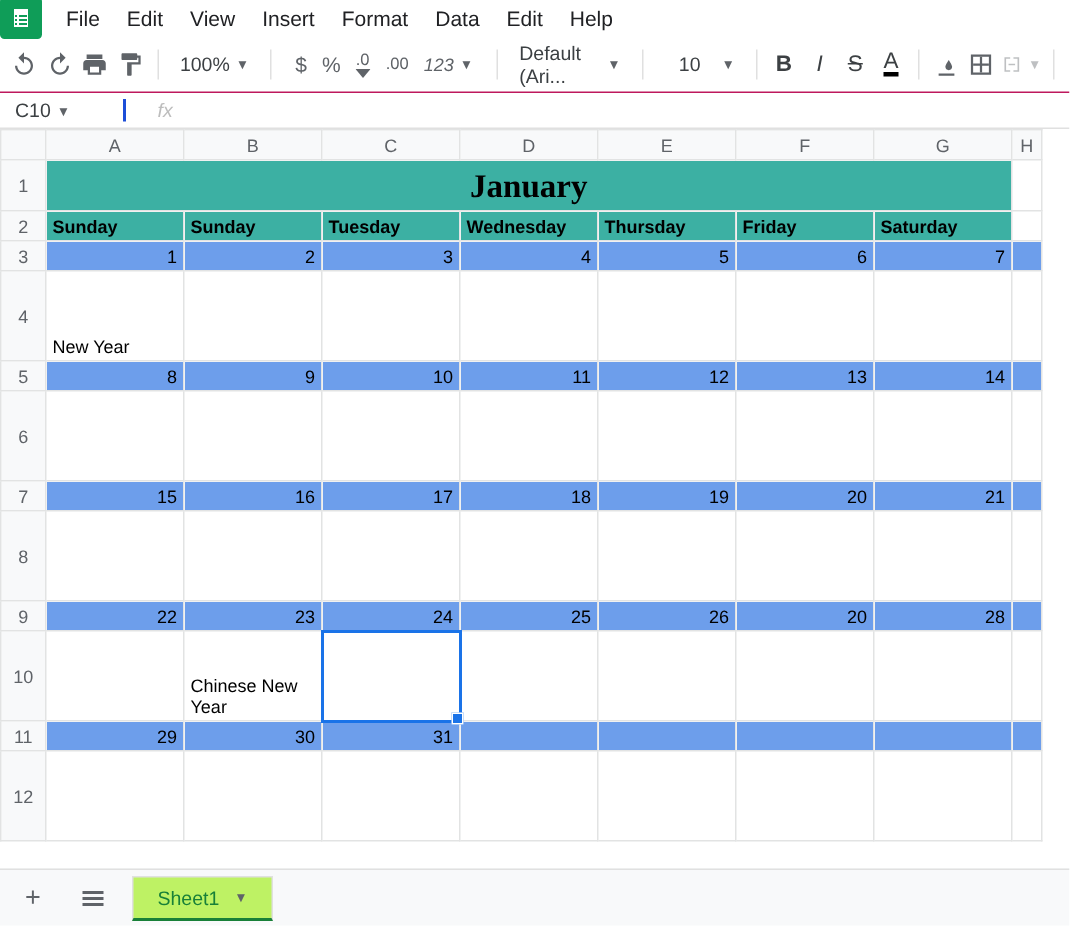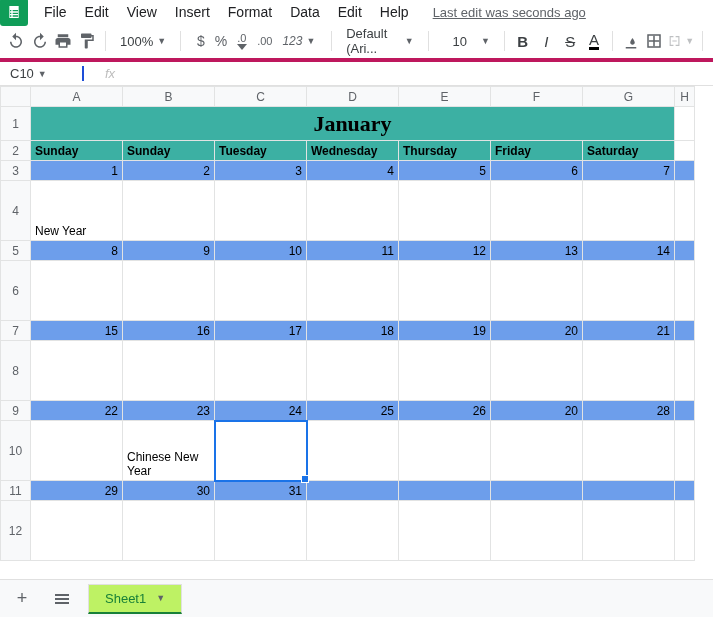--- a/index.html
+++ b/index.html
@@ -2,21 +2,21 @@
 <html><head>
 <meta charset="utf-8">
 <style>
   * { box-sizing: border-box; margin: 0; padding: 0; }
   body { font-family: Arial, sans-serif; font-size: 13px; color: #202124; background: #fff; overflow: hidden; width: 713px; height: 619px; position: relative;}
   .menubar { display: flex; align-items: center; padding: 2px 8px 2px 0; height: 24px; gap: 2px;}
   .app-logo { width: 28px; height: 28px; background:#0f9d58; border-radius:3px; margin-right:6px; display:flex; align-items:center; justify-content:center;}
   .app-logo svg { fill:#fff; }
   .menu-item { padding: 4px 8px; font-size: 14px; color:#202124; cursor:pointer; border-radius:4px;}
   .last-edit { margin-left: 14px; color:#5f6368; text-decoration: underline; font-size:13px;}
-  .toolbar { display:flex; align-items:center; height: 38px; padding: 0 6px; border-bottom:4px solid #be185d; gap:4px;}
+  .toolbar { display:flex; align-items:center; height: 38px; padding: 0 6px; border-bottom:1px solid #be185d; gap:4px;}
   .tbtn { width:26px; height:26px; display:flex; align-items:center; justify-content:center; cursor:pointer; border-radius:3px; color:#5f6368;}
   .tgroup { display:flex; align-items:center; gap:2px; padding:0 4px;}
   .tsep { width:1px; height:20px; background:#e0e0e0; margin:0 4px;}
   .zoom, .fontsel, .sizesel { display:flex; align-items:center; font-size:13px; color:#3c4043; padding:0 6px; cursor:pointer;}
   .caret { font-size:9px; margin-left:4px; color:#5f6368;}
   .namebox-row { display:flex; align-items:center; height:24px; border-bottom:1px solid #e0e0e0;}
   .namebox { width:70px; padding:3px 10px; font-size:13px; color:#3c4043; display:flex; align-items:center; }
   .fx { font-style:italic; color:#bdbdbd; padding:0 21px; font-size:13px; border-left:2px solid #1d4ed8;margin-left:12px;}
   .grid-wrap { position:relative; overflow:auto; height: calc(619px - 24px - 38px - 24px - 40px);}
   table { border-collapse: collapse; table-layout:fixed; }
@@ -51,21 +51,20 @@
       </svg>
   </div>
   <div class="menu-item">File</div>
   <div class="menu-item">Edit</div>
   <div class="menu-item">View</div>
   <div class="menu-item">Insert</div>
   <div class="menu-item">Format</div>
   <div class="menu-item">Data</div>
   <div class="menu-item">Edit</div>
   <div class="menu-item">Help</div>
-  <div class="last-edit">Last edit was seconds ago</div>
 </div>
 
 <div class="toolbar">
   <div class="tbtn">
       <svg width="18" height="18" viewBox="0 0 24 24" fill="#5f6368">
         <path d="M12 5V1L7 6l5 5V7c3.3 0 6 2.7 6 6s-2.7 6-6 6-6-2.7-6-6H4c0 4.4 3.6 8 8 8s8-3.6 8-8-3.6-8-8-8z"></path>
       </svg>
     </div>
   <div class="tbtn">
       <svg width="18" height="18" viewBox="0 0 24 24" fill="#5f6368">

